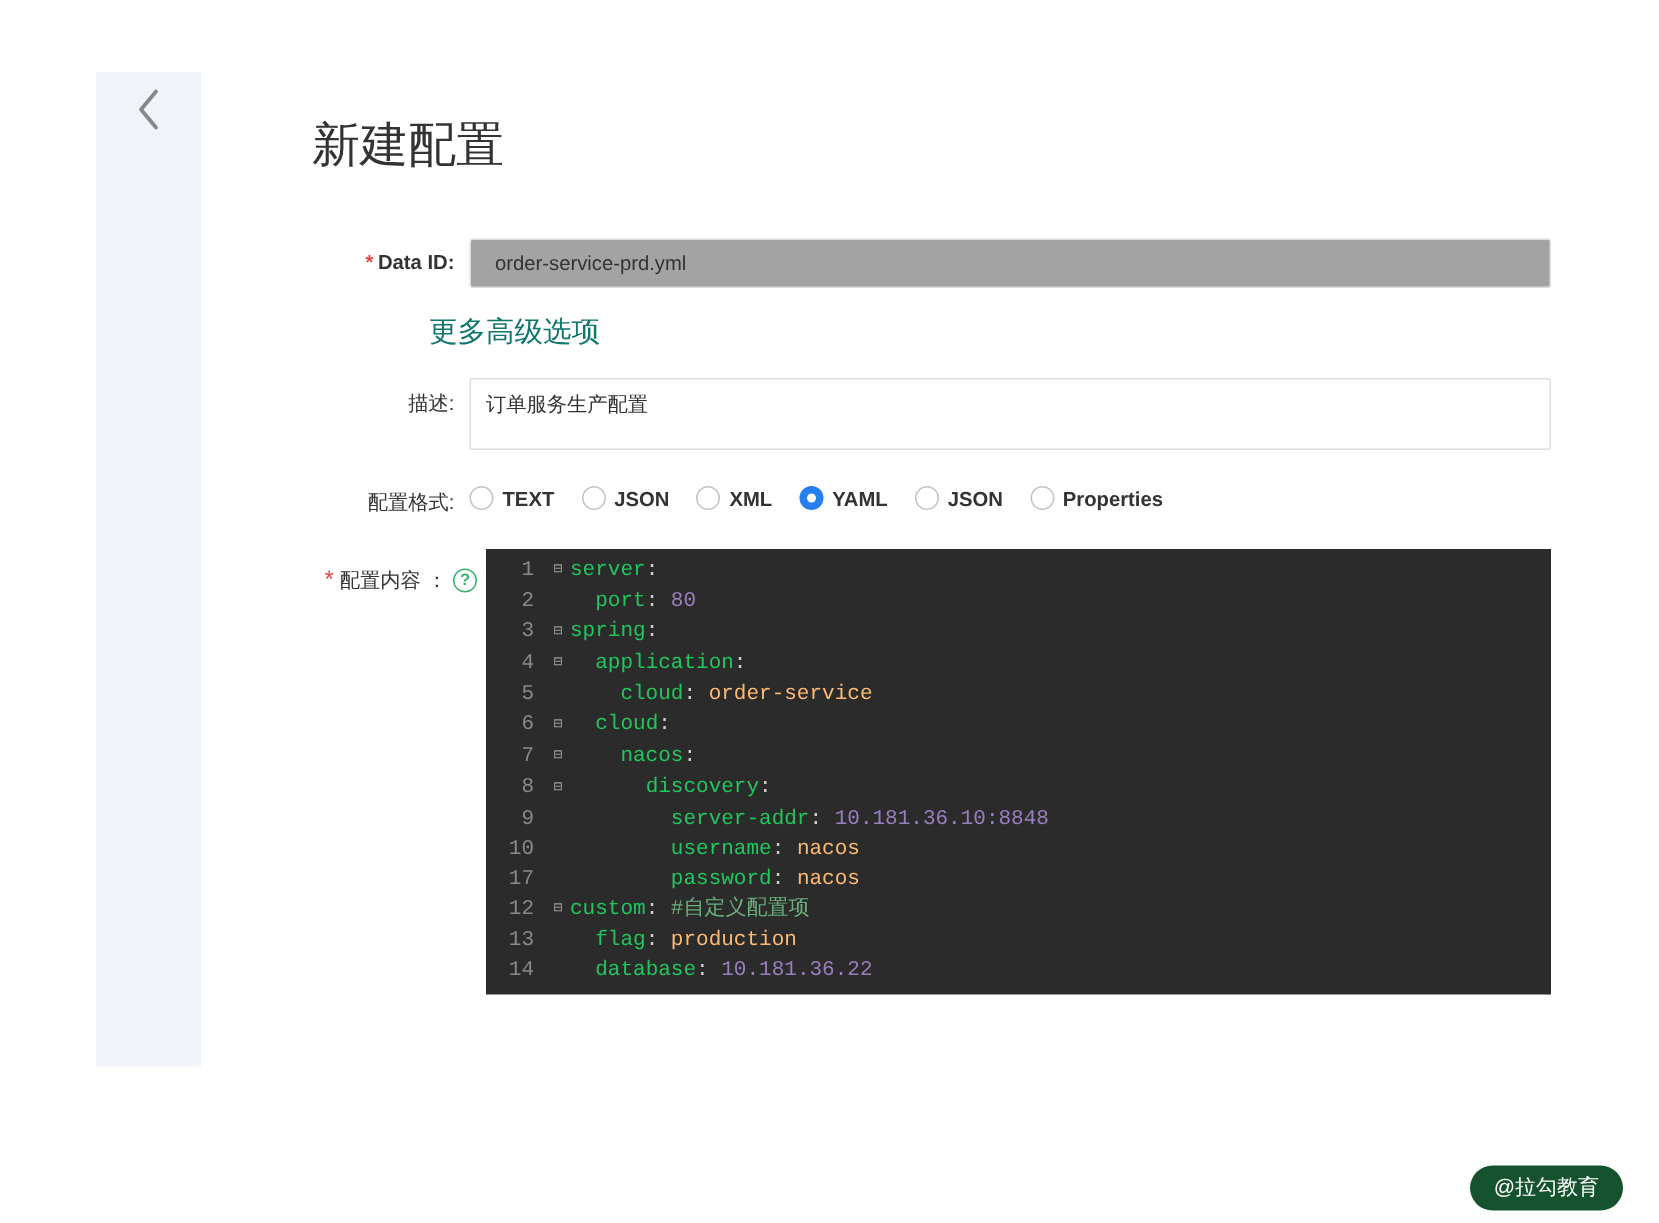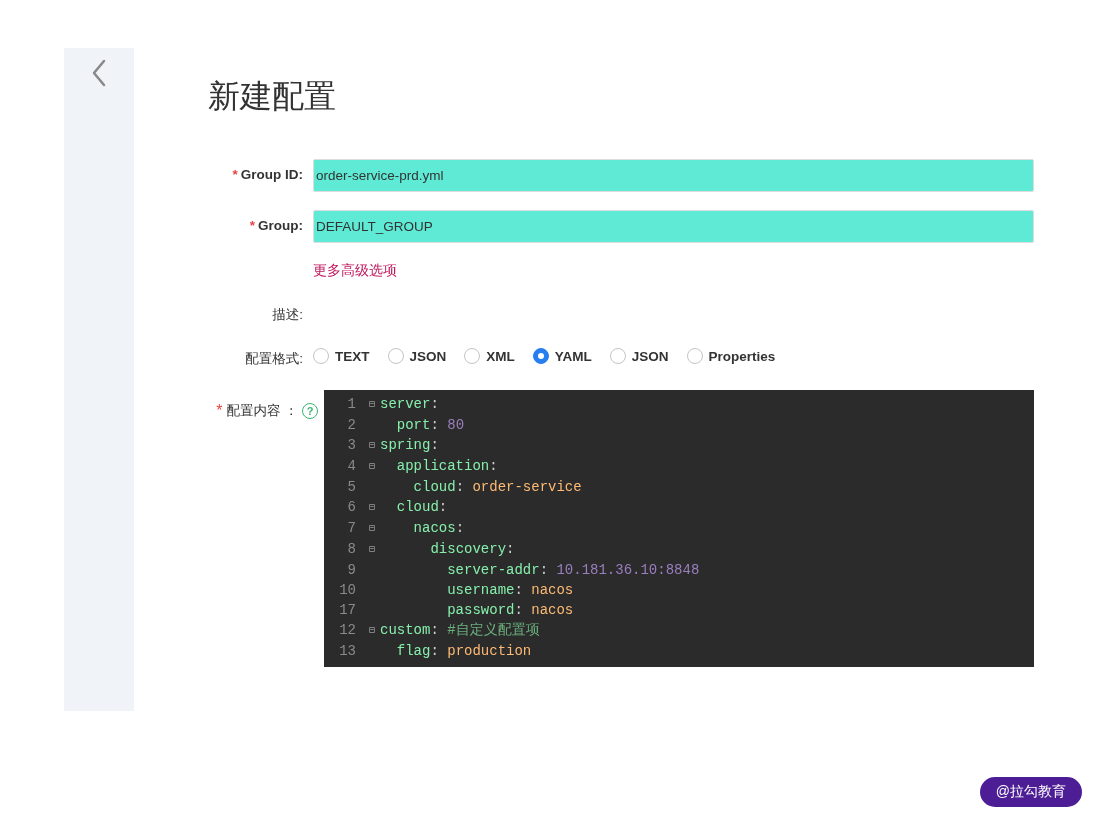--- a/index.html
+++ b/index.html
@@ -5,73 +5,70 @@
 * { box-sizing: border-box; margin: 0; padding: 0; }
 body { font-family: -apple-system, BlinkMacSystemFont, "Segoe UI", "PingFang SC", "Microsoft YaHei", sans-serif; background: #fff; width: 1106px; height: 815px; overflow: hidden; position: relative; }
 .left-panel { position: absolute; left: 64px; top: 48px; width: 70px; height: 663px; background: #f0f3f7; }
 .back-btn { position: absolute; left: 90px; top: 58px; cursor: pointer; }
 .back-btn svg { width: 18px; height: 30px; }
 .content { position: absolute; left: 208px; top: 75px; right: 72px; }
 .page-title { font-size: 32px; color: #333; font-weight: 400; margin-bottom: 40px; }
 .form-row { display: flex; align-items: flex-start; margin-bottom: 18px; }
 .form-label { width: 105px; text-align: right; padding-right: 10px; color: #333; font-size: 13.5px; padding-top: 8px; font-weight: 600; }
 .form-label .req { color: #e64545; margin-right: 3px; }
-.form-input { flex: 1; border: 1px solid #ddd; border-radius: 2px; padding: 8px 2px; font-size: 13.5px; color: #333; background: #5eead4; font-family: inherit; }
+.form-input { flex: 1; border: 1px solid #ddd; border-radius: 2px; padding: 8px 16px; font-size: 13.5px; color: #333; background: #a3a3a3; font-family: inherit; }
 .form-textarea { flex: 1; border: 1px solid #ddd; border-radius: 2px; padding: 8px 10px; font-size: 13.5px; color: #333; resize: none; height: 48px; font-family: inherit; }
-.adv-link { margin-left: 105px; color: #be185d; font-size: 14px; cursor: pointer; display: inline-block; margin-bottom: 18px; margin-top: -2px; }
+.adv-link { margin-left: 78px; color: #0f766e; font-size: 19px; cursor: pointer; display: inline-block; margin-bottom: 18px; margin-top: -2px; }
 .radio-group { display: flex; align-items: flex-end; gap: 18px; padding-top: 6px; }
 .radio-item { display: flex; align-items: center; gap: 6px; cursor: pointer; }
 .radio-circle { width: 16px; height: 16px; border: 1.5px solid #c4c4c4; border-radius: 50%; display: inline-flex; align-items: center; justify-content: center; }
 .radio-circle.checked { border-color: #267ef0; background: #267ef0; }
 .radio-circle.checked::after { content: ""; width: 6px; height: 6px; background: #fff; border-radius: 50%; }
 .radio-label { font-size: 13.5px; color: #333; font-weight: 600; }
 .content-label-row { display: flex; align-items: center; width: 116px; justify-content: flex-end; padding-right: 6px; gap: 4px; padding-top: 12px; }
 .content-label-row .req { color: #e64545; }
 .content-label-row .lbl { font-size: 13.5px; color: #333; }
 .help-icon { width: 16px; height: 16px; border: 1.5px solid #3cb371; border-radius: 50%; display: inline-flex; align-items: center; justify-content: center; color: #3cb371; font-size: 11px; font-weight: bold; }
 .editor { flex: 1; background: #2b2b2b; font-family: Consolas, Monaco, "Courier New", monospace; font-size: 14px; line-height: 20px; padding: 4px 0 6px 0; }
 .editor-row { display: flex; }
 .gutter { width: 40px; text-align: right; color: #8a8a8a; padding-right: 8px; user-select: none; }
 .fold { width: 16px; text-align: center; color: #9a9a9a; font-size: 10px; user-select: none; padding-top: 1px; }
 .code { flex: 1; white-space: pre; color: #d0d0d0; }
-.k { color: #86efac; font-family: Liberation Mono, monospace; }
+.k { color: #22c55e; font-family: Liberation Mono, monospace; }
 .v { color: #9a7fbf; }
 .s { color: #fdba74; font-family: Liberation Mono, monospace; }
 .c { color: #6aaf7d; }
 .colon { color: #d0d0d0; }
-.watermark { position: absolute; right: 24px; bottom: 8px; background: #4c1d95; color: #fff; border-radius: 18px; padding: 6px 16px; font-size: 14px; }
+.watermark { position: absolute; right: 24px; bottom: 8px; background: #14532d; color: #fff; border-radius: 18px; padding: 6px 16px; font-size: 14px; }
 </style>
 </head>
 <body>
 
 <div class="left-panel"></div>
 
 <div class="back-btn">
   <svg viewBox="0 0 18 30">
     <path d="M 14 3 L 4 15 L 14 27" stroke="#888" stroke-width="2.5" fill="none" stroke-linecap="round" stroke-linejoin="round"></path>
   </svg>
 </div>
 
 <div class="content">
   <h1 class="page-title">新建配置</h1>
 
   <div class="form-row">
-    <div class="form-label"><span class="req">*</span><span>Group ID:</span></div>
+    <div class="form-label"><span class="req">*</span><span>Data ID:</span></div>
     <input class="form-input" value="order-service-prd.yml" style="">
   </div>
 
-  <div class="form-row">
-    <div class="form-label"><span class="req">*</span><span>Group:</span></div>
-    <input class="form-input" value="DEFAULT_GROUP" style="">
-  </div>
 
   <a class="adv-link">更多高级选项</a>
 
   <div class="form-row">
     <div class="form-label" style="font-weight:400"><span>描述:</span></div>
+    <textarea class="form-textarea" style="">订单服务生产配置</textarea>
   </div>
 
   <div class="form-row">
     <div class="form-label" style="font-weight:400"><span>配置格式:</span></div>
     <div class="radio-group" id="radio-group">
         <div class="radio-item">
           <span class="radio-circle"></span>
           <span class="radio-label">TEXT</span>
         </div>
         <div class="radio-item">
@@ -163,17 +160,22 @@
         <div class="editor-row">
           <div class="gutter">12</div>
           <div class="fold">⊟</div>
           <div class="code"><span class="k">custom</span><span class="colon">: </span><span class="c">#自定义配置项</span></div>
         </div>
         <div class="editor-row">
           <div class="gutter">13</div>
           <div class="fold"></div>
           <div class="code"><span>  </span><span class="k">flag</span><span class="colon">: </span><span class="s">production</span></div>
         </div>
+        <div class="editor-row">
+          <div class="gutter">14</div>
+          <div class="fold"></div>
+          <div class="code"><span>  </span><span class="k">database</span><span class="colon">: </span><span class="v">10.181.36.22</span></div>
+        </div>
       </div>
   </div>
 </div>
 
 <div class="watermark">@拉勾教育</div>
 
 </body></html>

